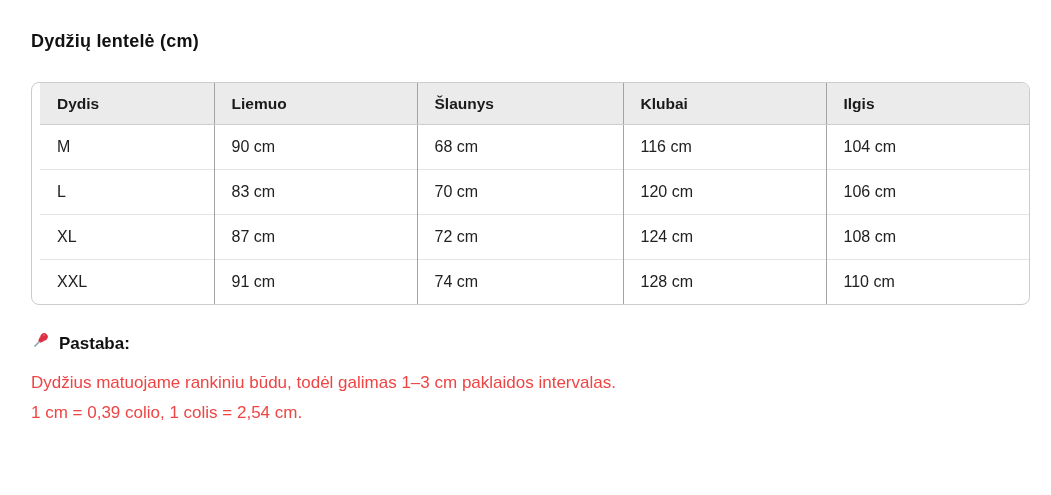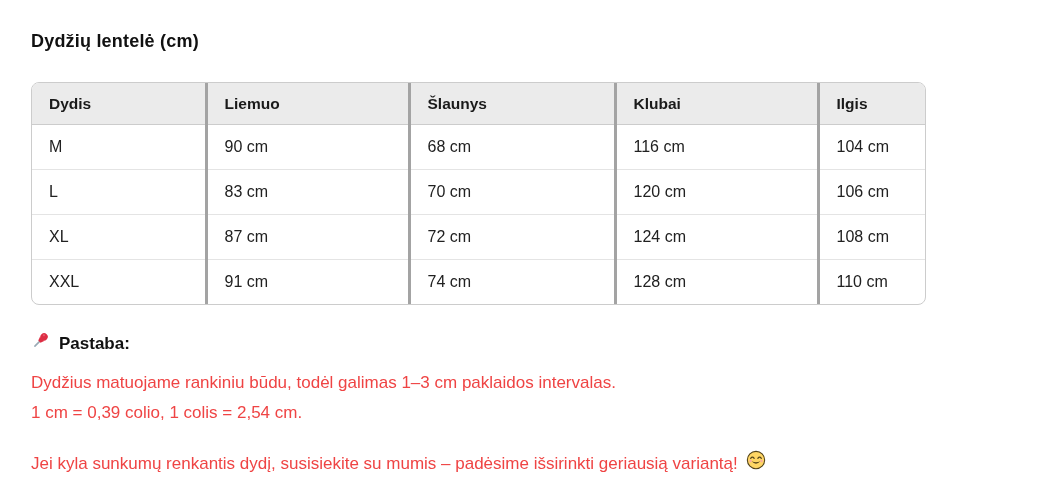--- a/index.html
+++ b/index.html
@@ -13,25 +13,26 @@
   }
   .page-title {
     font-size: 18px;
     font-weight: 700;
     color: #111111;
     line-height: 28px;
     letter-spacing: 0.2px;
   }
   .table-wrap {
     margin-top: 27px;
-    width: 895px;
+    width: 999px;
     border: 1px solid #cccccc;
     border-radius: 8px;
     overflow: hidden;
     background: #ffffff;
+    padding-left: 8px;
   }
   table {
     width: 100%;
     border-collapse: collapse;
     table-layout: fixed;
   }
   col.c0 { width: 174px; }
   col.c1 { width: 203px; }
   col.c2 { width: 206px; }
   col.c3 { width: 203px; }
@@ -48,21 +49,21 @@
   }
   td {
     font-size: 16px;
     font-weight: 400;
     color: #212121;
     padding: 11px 12px 11px 17px;
     line-height: 22px;
     border-top: 1px solid #e4e4e4;
   }
   tbody tr:first-child td { border-top: none; }
-  th + th, td + td { border-left: 3px solid #a3a3a3; }
+  th + th, td + td { border-left: 1px solid #a3a3a3; }
   .note { margin-top: 26px; }
   .note-heading {
     display: flex;
     align-items: flex-start;
     gap: 9px;
     font-size: 17px;
     font-weight: 700;
     color: #111111;
     line-height: 26px;
   }
@@ -141,26 +142,13 @@
           <path d="M8.3 9.2 h7.4 l-1.7 4.8 h-4 z" fill="#dd2e44"></path>
           <circle cx="12" cy="5.6" r="4.6" fill="#dd2e44"></circle>
           <circle cx="10.3" cy="4.2" r="1.3" fill="#ea596e"></circle>
         </g>
       </svg>
     </span>
     <span>Pastaba:</span>
   </div>
   <p class="p1">Dydžius matuojame rankiniu būdu, todėl galimas 1–3 cm paklaidos intervalas.</p>
   <p class="p2">1 cm = 0,39 colio, 1 colis = 2,54 cm.</p>
-  <p class="p3">
-    <span>Jei kyla sunkumų renkantis dydį, susisiekite su mumis – padėsime išsirinkti geriausią variantą!</span>
-    <span class="icon">
-      <svg width="20" height="20" viewBox="0 0 24 24" aria-hidden="true">
-        <circle cx="12" cy="12" r="10.4" fill="#ffd664" stroke="#53431a" stroke-width="1.3"></circle>
-        <path d="M5.6 9.9 q2.1 -2.8 4.2 0" fill="none" stroke="#53431a" stroke-width="1.5" stroke-linecap="round"></path>
-        <path d="M14.2 9.9 q2.1 -2.8 4.2 0" fill="none" stroke="#53431a" stroke-width="1.5" stroke-linecap="round"></path>
-        <path d="M6.8 13.6 q5.2 5.6 10.4 0 q-5.2 2.2 -10.4 0 z" fill="#53431a"></path>
-        <circle cx="5.4" cy="13.2" r="1.5" fill="#f8a5ad" opacity="0.85"></circle>
-        <circle cx="18.6" cy="13.2" r="1.5" fill="#f8a5ad" opacity="0.85"></circle>
-      </svg>
-    </span>
-  </p>
 </div>
 
 </body></html>

